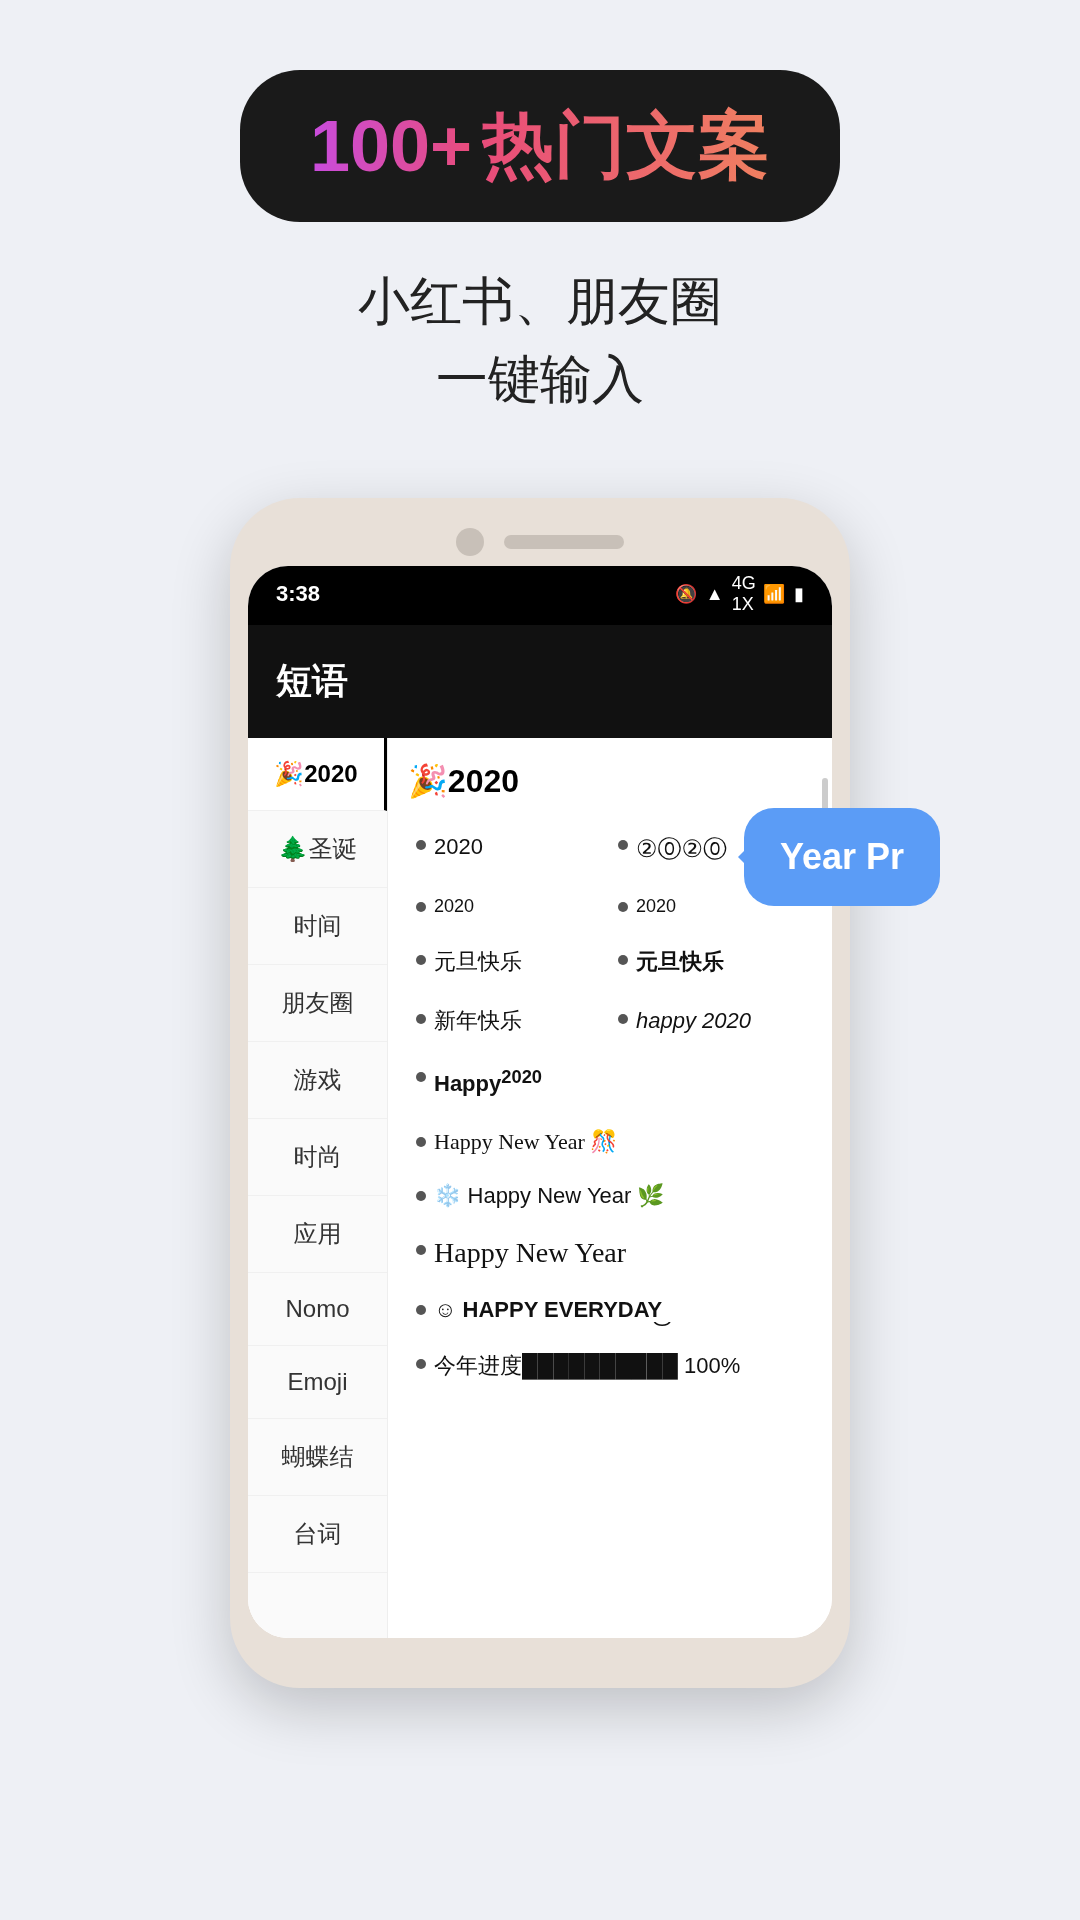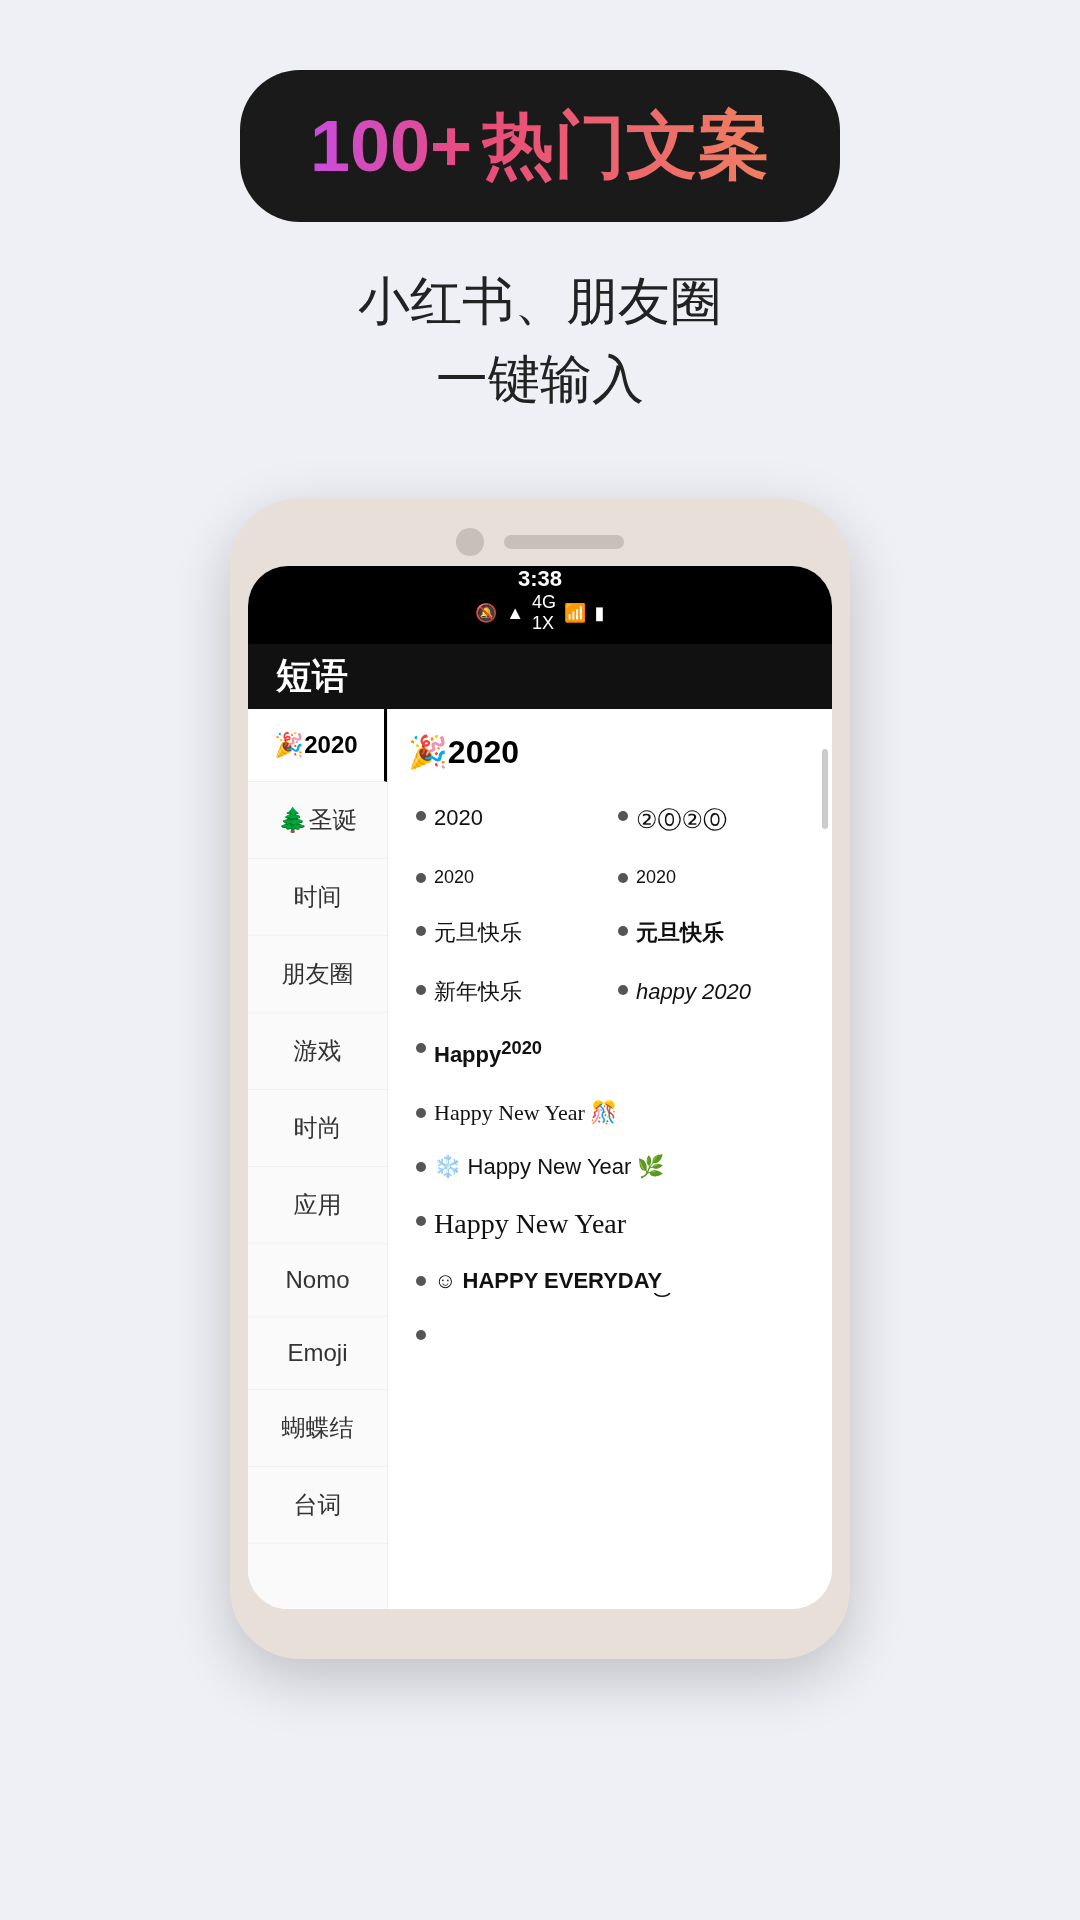--- a/index.html
+++ b/index.html
@@ -96,31 +96,30 @@
       position: relative;
     }
 
     
     .status-bar {
       background: #000;
       color: #fff;
       display: flex;
       justify-content: space-between;
       align-items: center;
-      padding: 0 28px 10px 28px;
+      padding: 7px 28px 10px 28px;
       font-size: 22px;
-      flex-direction: column;
     }
     .status-time { font-weight: 600; font-size: 22px; }
     .status-icons { display: flex; gap: 8px; align-items: center; font-size: 18px; }
 
     
     .app-header {
       background: #111;
-      padding: 8px 28px;
+      padding: 32px 28px;
     }
     .app-title {
       color: #fff;
       font-size: 36px;
       font-weight: 700;
     }
 
     
     .content-area {
       display: flex;
@@ -354,22 +353,26 @@
               <span class="item-text style-cursive" style="font-family: 'Brush Script MT', cursive; font-size: 28px;">Happy New Year</span>
             </div>
 
             <div class="full-width-item">
               <div class="bullet"></div>
               <span class="item-text style-bold">☺ HAPPY EVERYDAY͜</span>
             </div>
 
             <div class="full-width-item">
               <div class="bullet"></div>
+              <span class="item-text">今年进度██████████ 100%</span>
             </div>
           </div>
 
           <div class="scroll-bar"></div>
         </div>
       </div>
     </div>
   </div>
 
+  <div class="speech-bubble">
+    <span>Year Pr</span>
+  </div>
 </div>
 
 </body></html>

